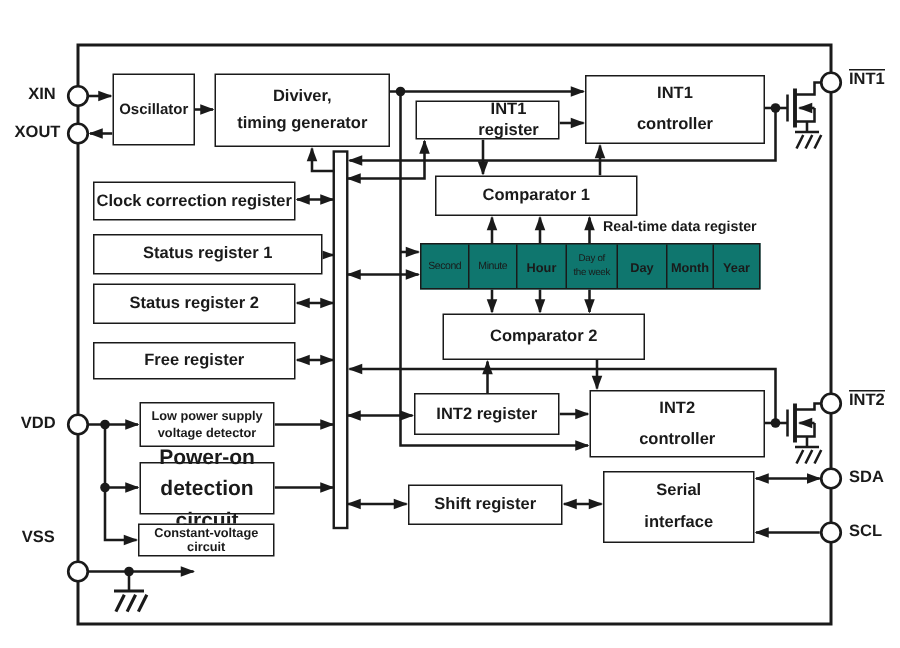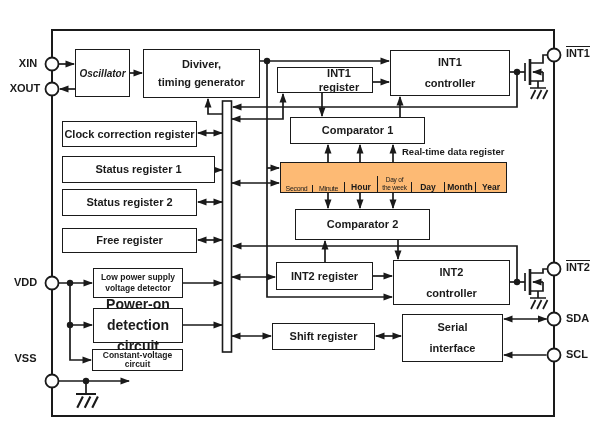--- a/index.html
+++ b/index.html
@@ -10,21 +10,21 @@
   .chan{stroke-width:2.6;}
   .dot{fill:#1a1a1a;stroke:none;}
   .pinc{fill:#ffffff;stroke:#1a1a1a;stroke-width:1.8;}
   .busbar{fill:#ffffff;stroke:#1a1a1a;stroke-width:1.6;}
   .frame{fill:none;stroke:#1a1a1a;stroke-width:2;}
   .box{position:absolute;box-sizing:border-box;border:1.5px solid #1a1a1a;background:#fff;
        display:flex;align-items:center;justify-content:center;text-align:center;
        white-space:pre-line;font-size:11px;font-weight:bold;line-height:1.3;}
   .lh2{line-height:1.9;}
   .cellrow{position:absolute;box-sizing:border-box;left:280px;top:162px;width:227px;height:31px;
-       border:1.5px solid #1a1a1a;background:#fdba74;display:flex;align-items:flex-end;}
+       border:1.5px solid #1a1a1a;background:#0f766e;display:flex;}
   .cell{box-sizing:border-box;border-left:1.5px solid #1a1a1a;display:flex;align-items:center;
        justify-content:center;text-align:center;white-space:pre-line;font-size:8.5px;font-weight:bold;}
   .cell.first{border-left:none;}
   .cell.sm{font-size:7px;font-weight:normal;letter-spacing:-0.3px;}
   .cell.xs{font-size:6.5px;font-weight:normal;line-height:1.25;letter-spacing:-0.2px;}
   .plabel{position:absolute;font-size:11px;font-weight:bold;white-space:nowrap;}
   .r{text-align:center;}
   .ovl{display:inline-block;border-top:1.6px solid #1a1a1a;padding-top:1px;line-height:1.05;}
   .flabel{position:absolute;font-size:9.5px;font-weight:bold;white-space:nowrap;}
 </style>
@@ -142,21 +142,21 @@
       <circle class="pinc" cx="52" cy="89" r="6.5"></circle>
       <circle class="pinc" cx="52" cy="283" r="6.5"></circle>
       <circle class="pinc" cx="52" cy="381" r="6.5"></circle>
       <circle class="pinc" cx="554" cy="55" r="6.5"></circle>
       <circle class="pinc" cx="554" cy="269" r="6.5"></circle>
       <circle class="pinc" cx="554" cy="319" r="6.5"></circle>
       <circle class="pinc" cx="554" cy="355" r="6.5"></circle>
     </g>
   </svg>
 
-  <div class="box" style="left:75px;top:49px;width:55px;height:48px;font-size:10px;font-style:italic;">Oscillator</div>
+  <div class="box" style="left:75px;top:49px;width:55px;height:48px;font-size:10px;">Oscillator</div>
   <div class="box" style="left:143px;top:49px;width:117px;height:49px;line-height:1.6;">Diviver,
 timing generator</div>
   <div class="box" style="left:62px;top:121px;width:135px;height:26px;">Clock correction register</div>
   <div class="box" style="left:62px;top:156px;width:153px;height:27px;">Status register 1</div>
   <div class="box" style="left:62px;top:189px;width:135px;height:27px;">Status register 2</div>
   <div class="box" style="left:62px;top:228px;width:135px;height:25px;">Free register</div>
   <div class="box" style="left:93px;top:268px;width:90px;height:30px;font-size:8.5px;line-height:1.25;">Low power supply
 voltage detector</div>
   <div class="box" style="left:93px;top:308px;width:90px;height:35px;font-size:14px;line-height:1.5;">Power-on
 detection circuit</div>

